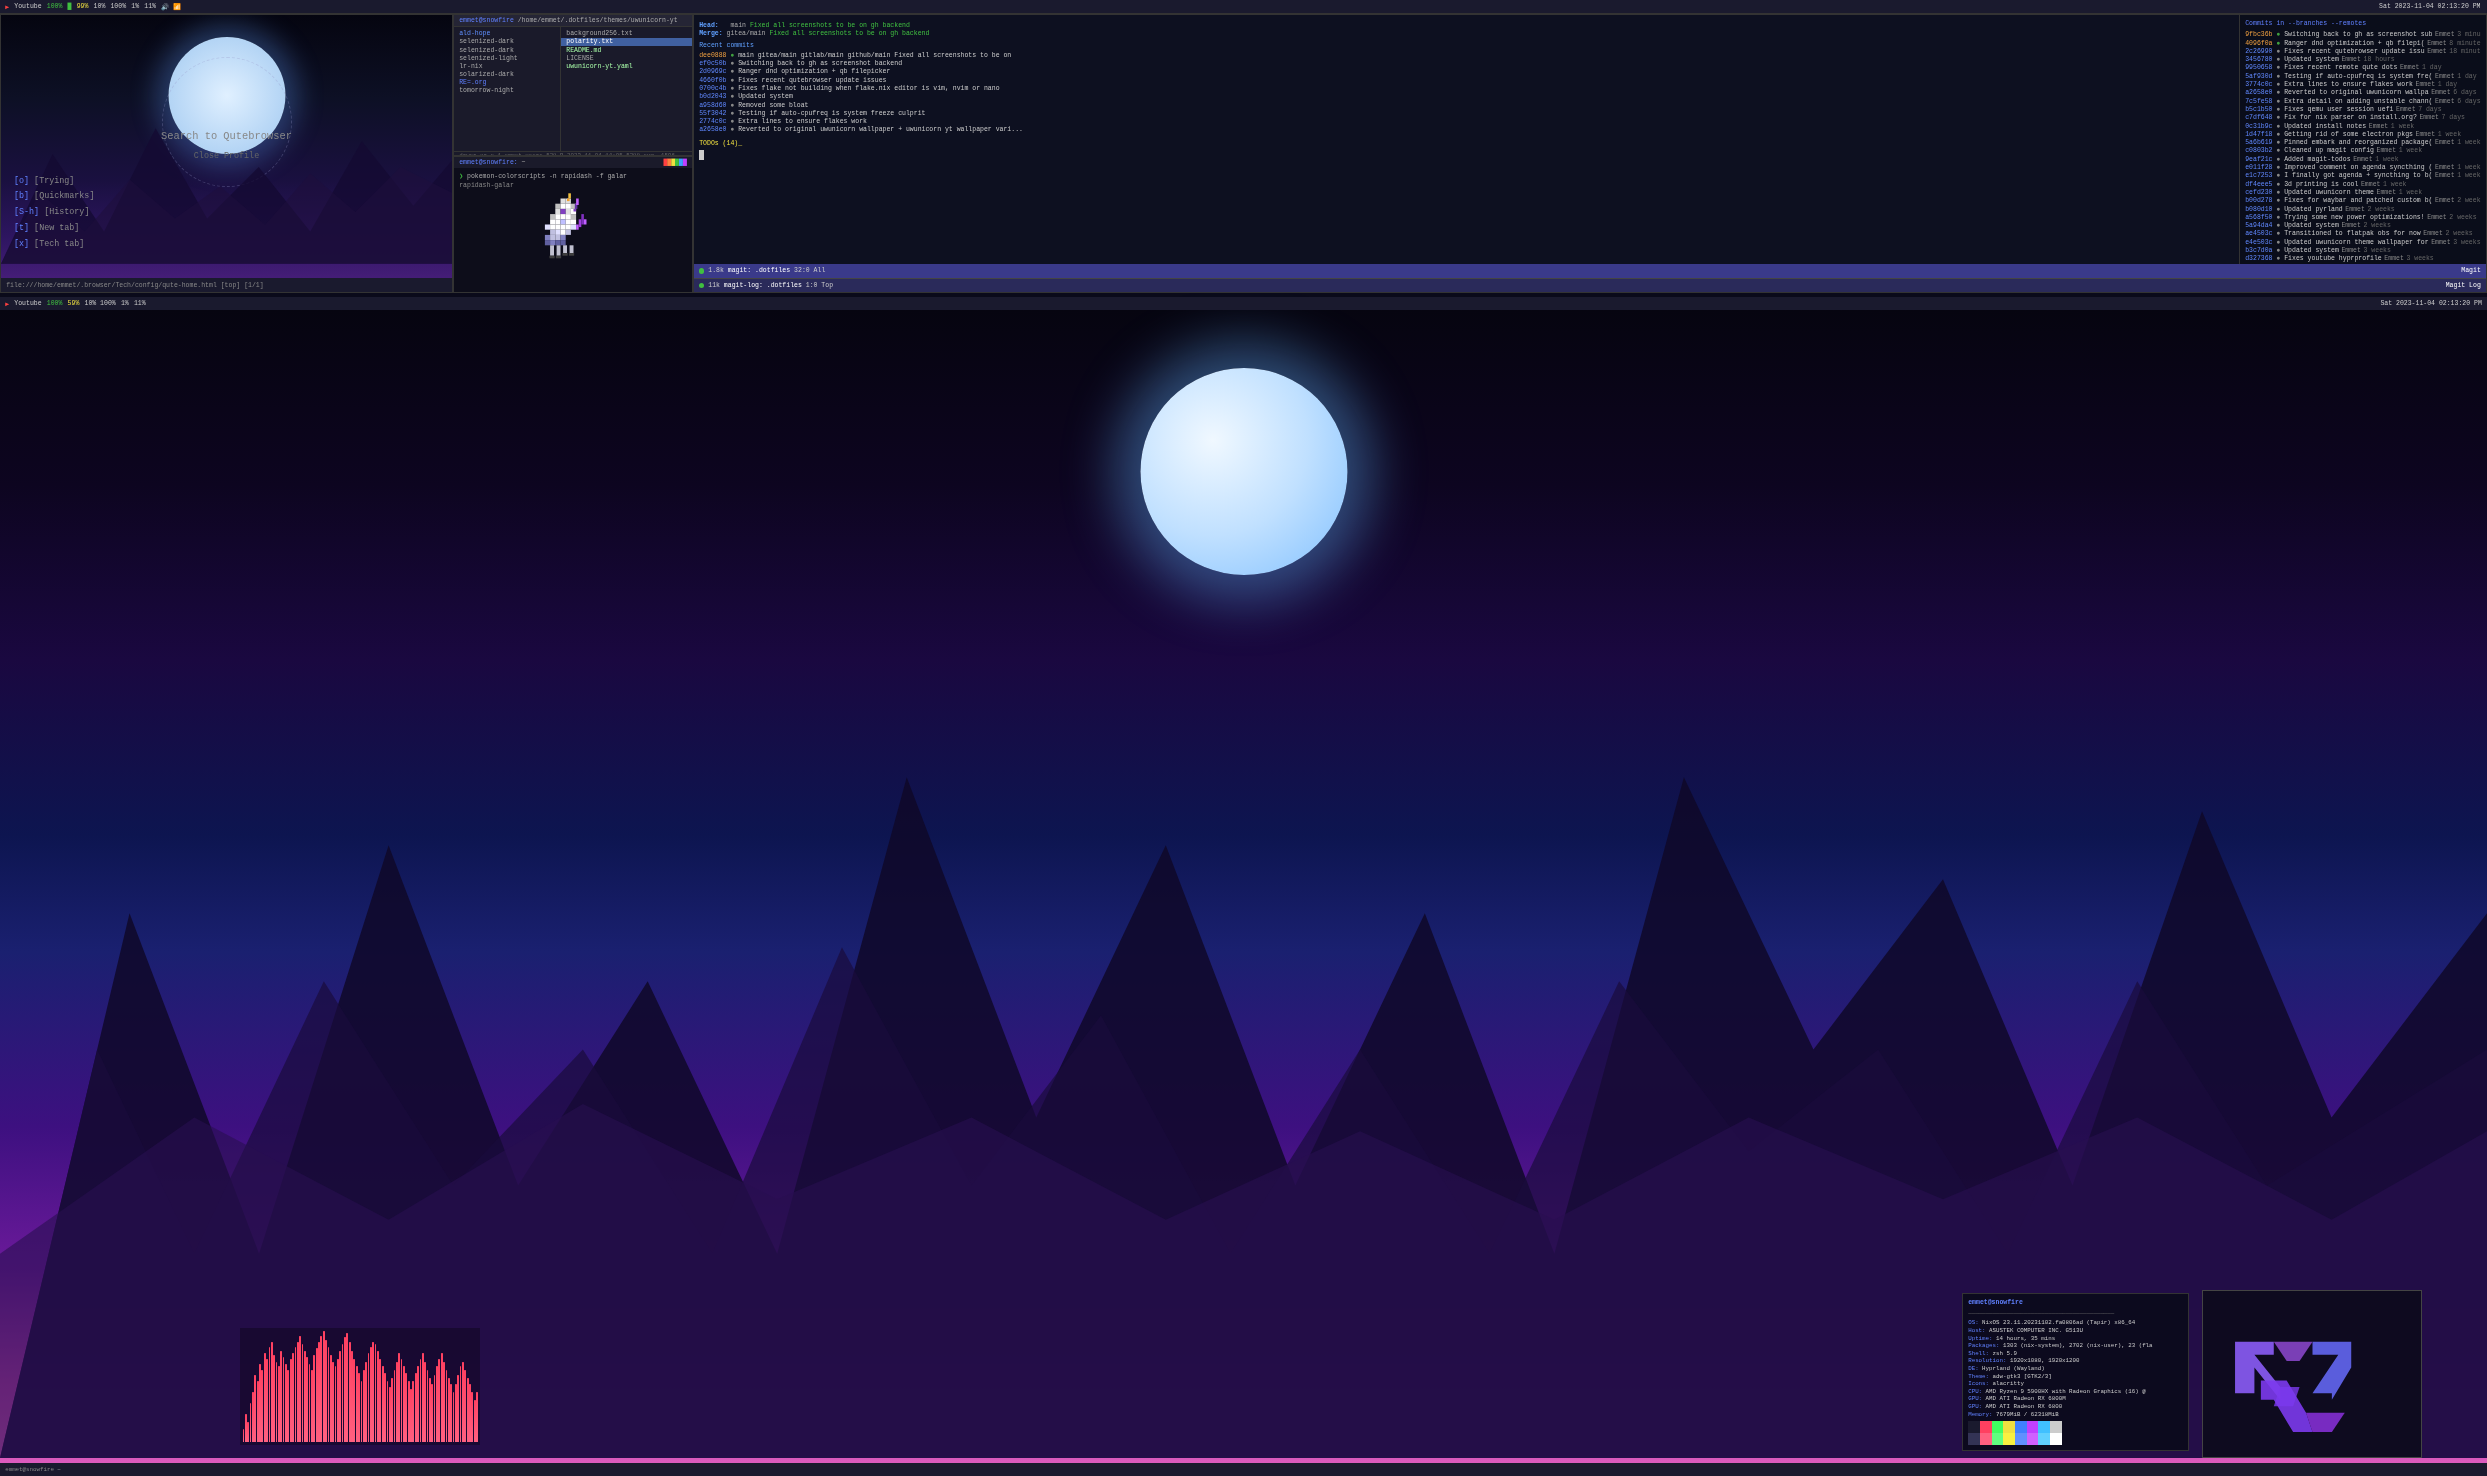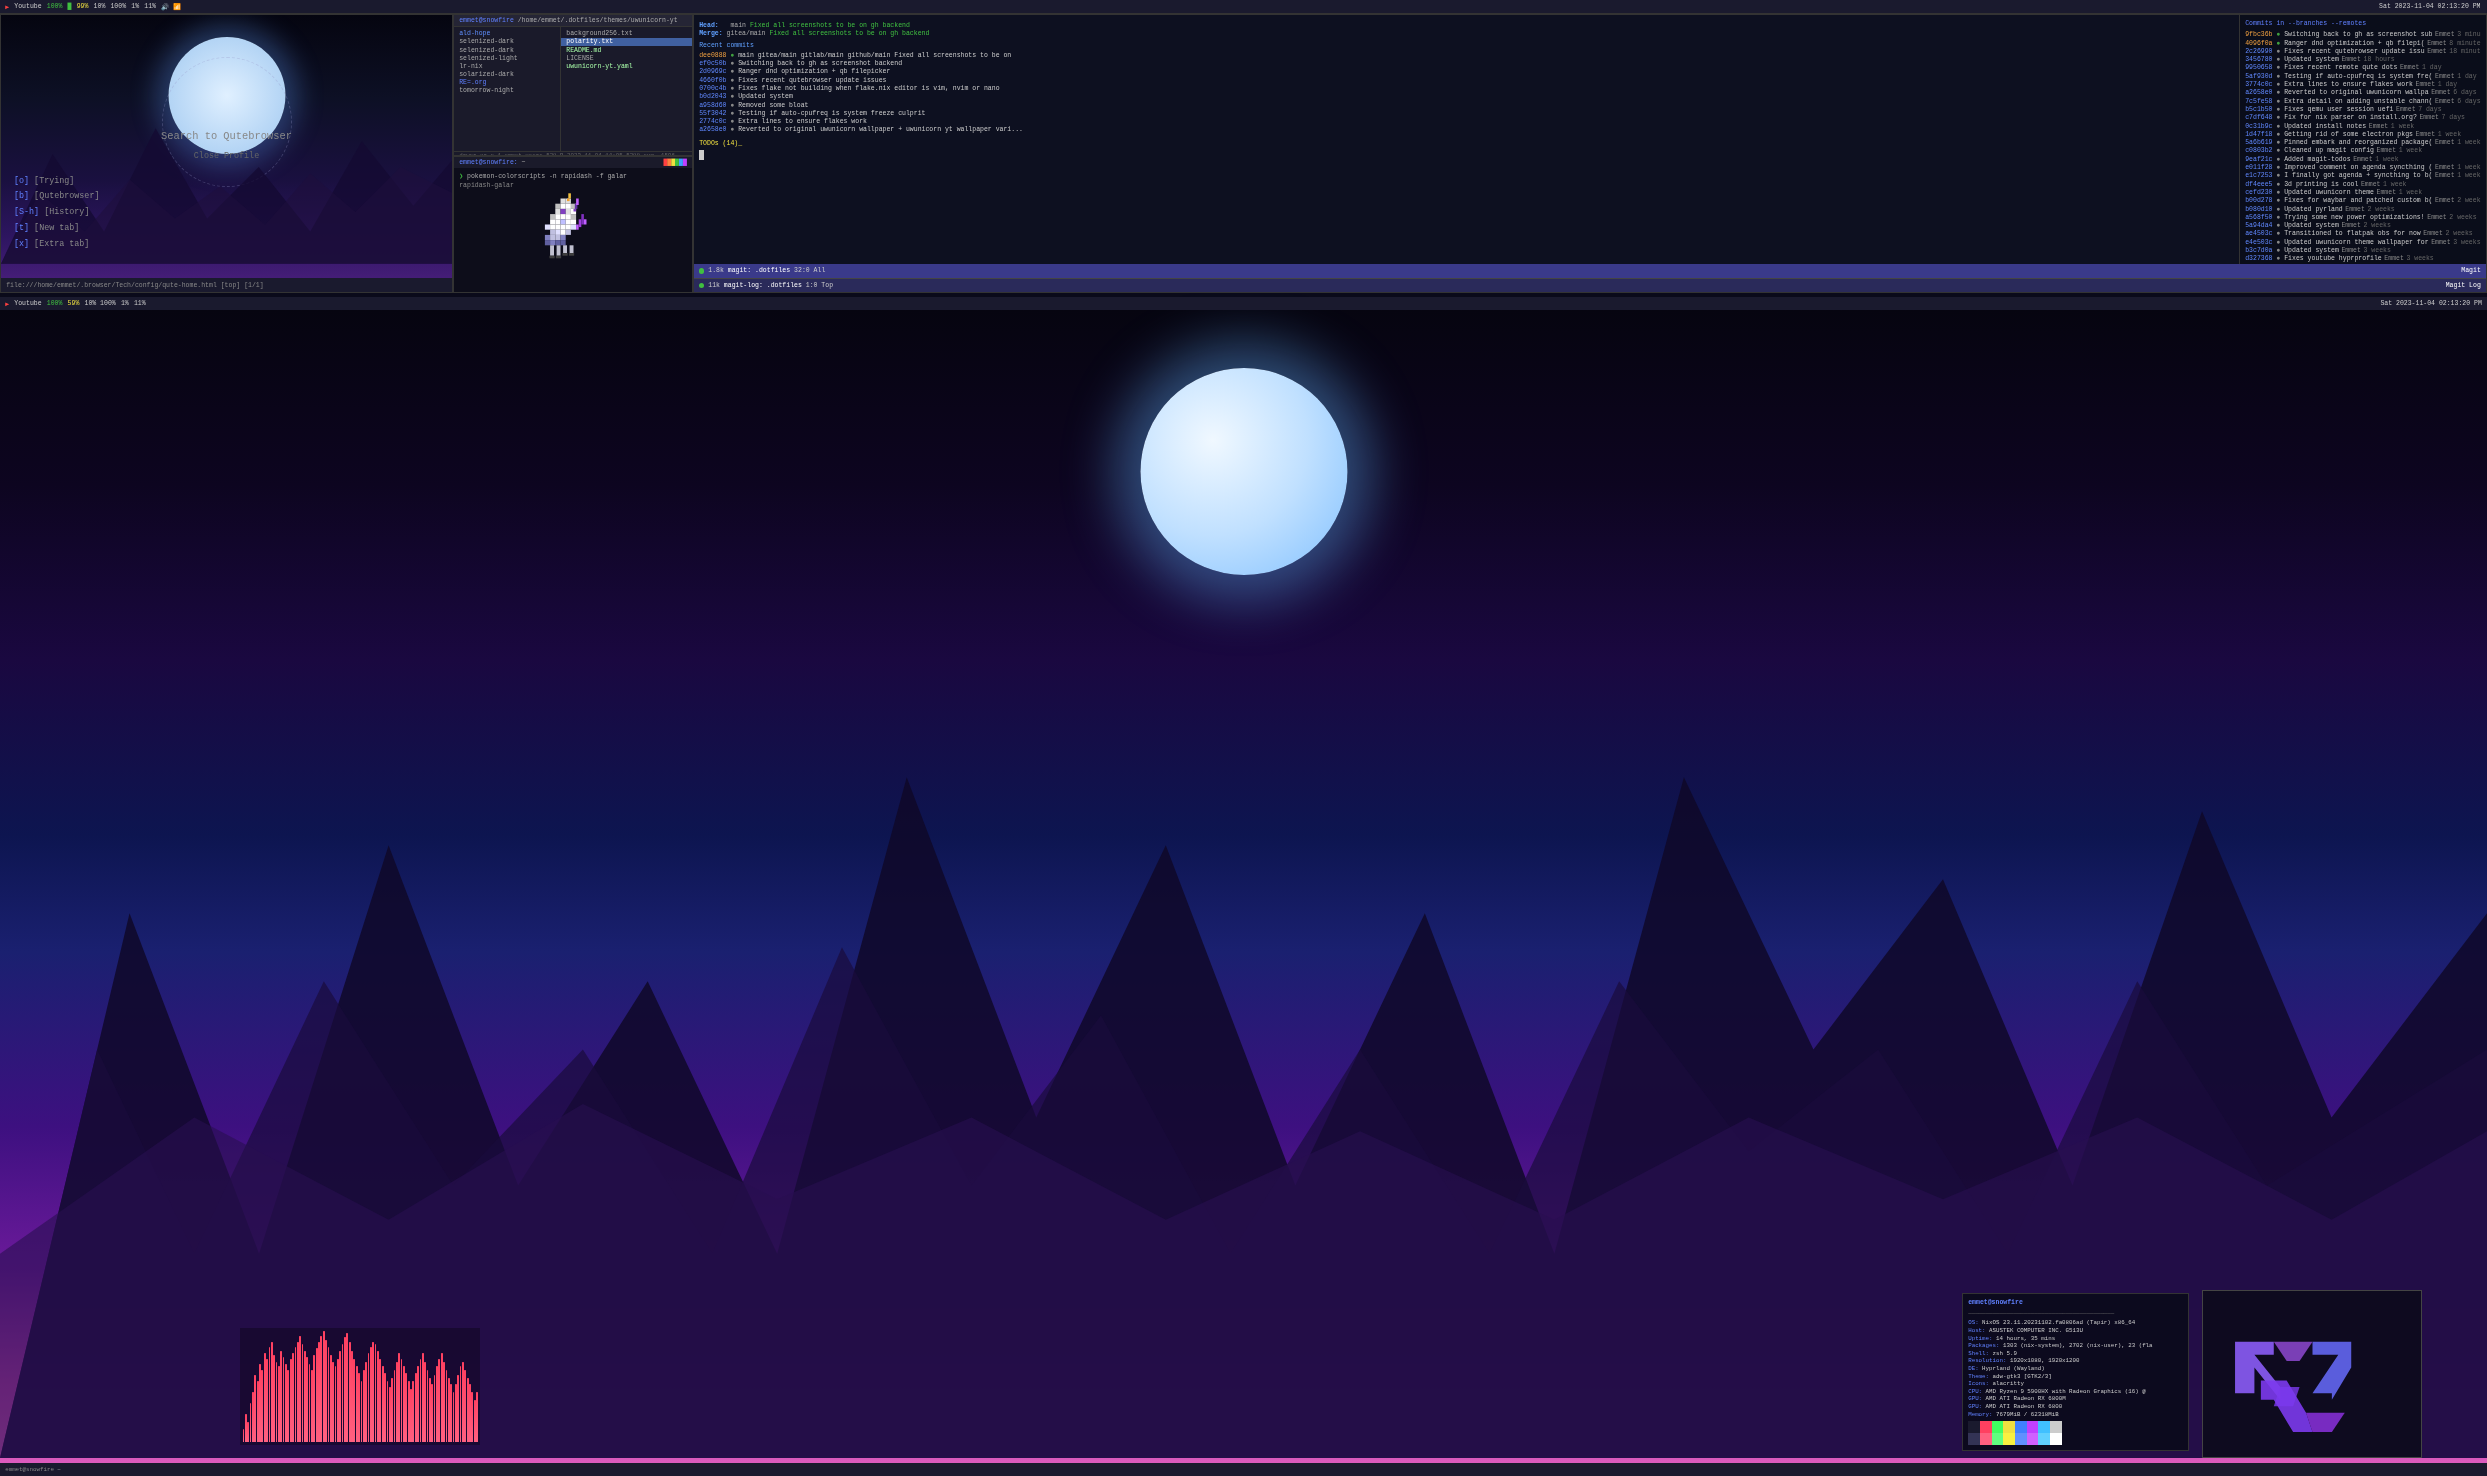--- a/index.html
+++ b/index.html
@@ -439,33 +439,33 @@
     <div class="qute-content">
       <div class="qute-title">Search to Qutebrowser</div>
       <div class="qute-subtitle">Close Profile</div>
       <div>
         <div class="qute-menu-item">
           <span class="qute-menu-key">[o]</span>
           <span class="qute-menu-label"> [Trying]</span>
         </div>
         <div class="qute-menu-item">
           <span class="qute-menu-key">[b]</span>
-          <span class="qute-menu-label"> [Qutebrowser]</span>
+          <span class="qute-menu-label"> [Quickmarks]</span>
         </div>
         <div class="qute-menu-item">
           <span class="qute-menu-key">[S-h]</span>
           <span class="qute-menu-label"> [History]</span>
         </div>
         <div class="qute-menu-item">
           <span class="qute-menu-key">[t]</span>
           <span class="qute-menu-label"> [New tab]</span>
         </div>
         <div class="qute-menu-item">
           <span class="qute-menu-key">[x]</span>
-          <span class="qute-menu-label"> [Extra tab]</span>
+          <span class="qute-menu-label"> [Tech tab]</span>
         </div>
       </div>
     </div>
 
     <div class="qute-statusbar">
       <span>file:///home/emmet/.browser/Tech/config/qute-home.html [top] [1/1]</span>
     </div>
   </div>
 
   <div class="middle-panels">

